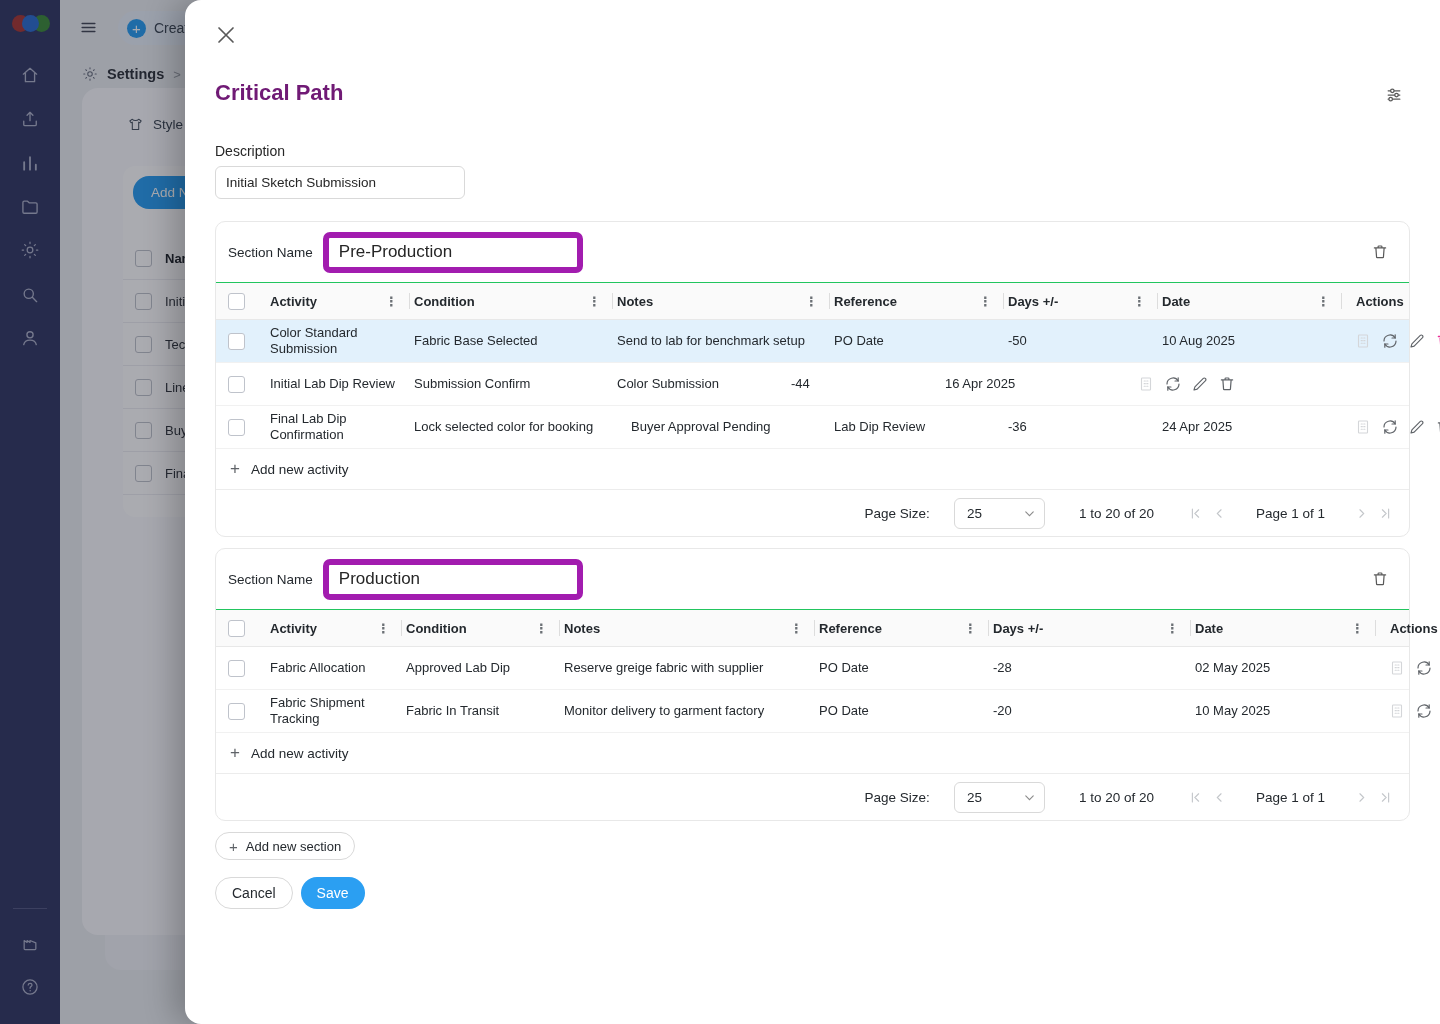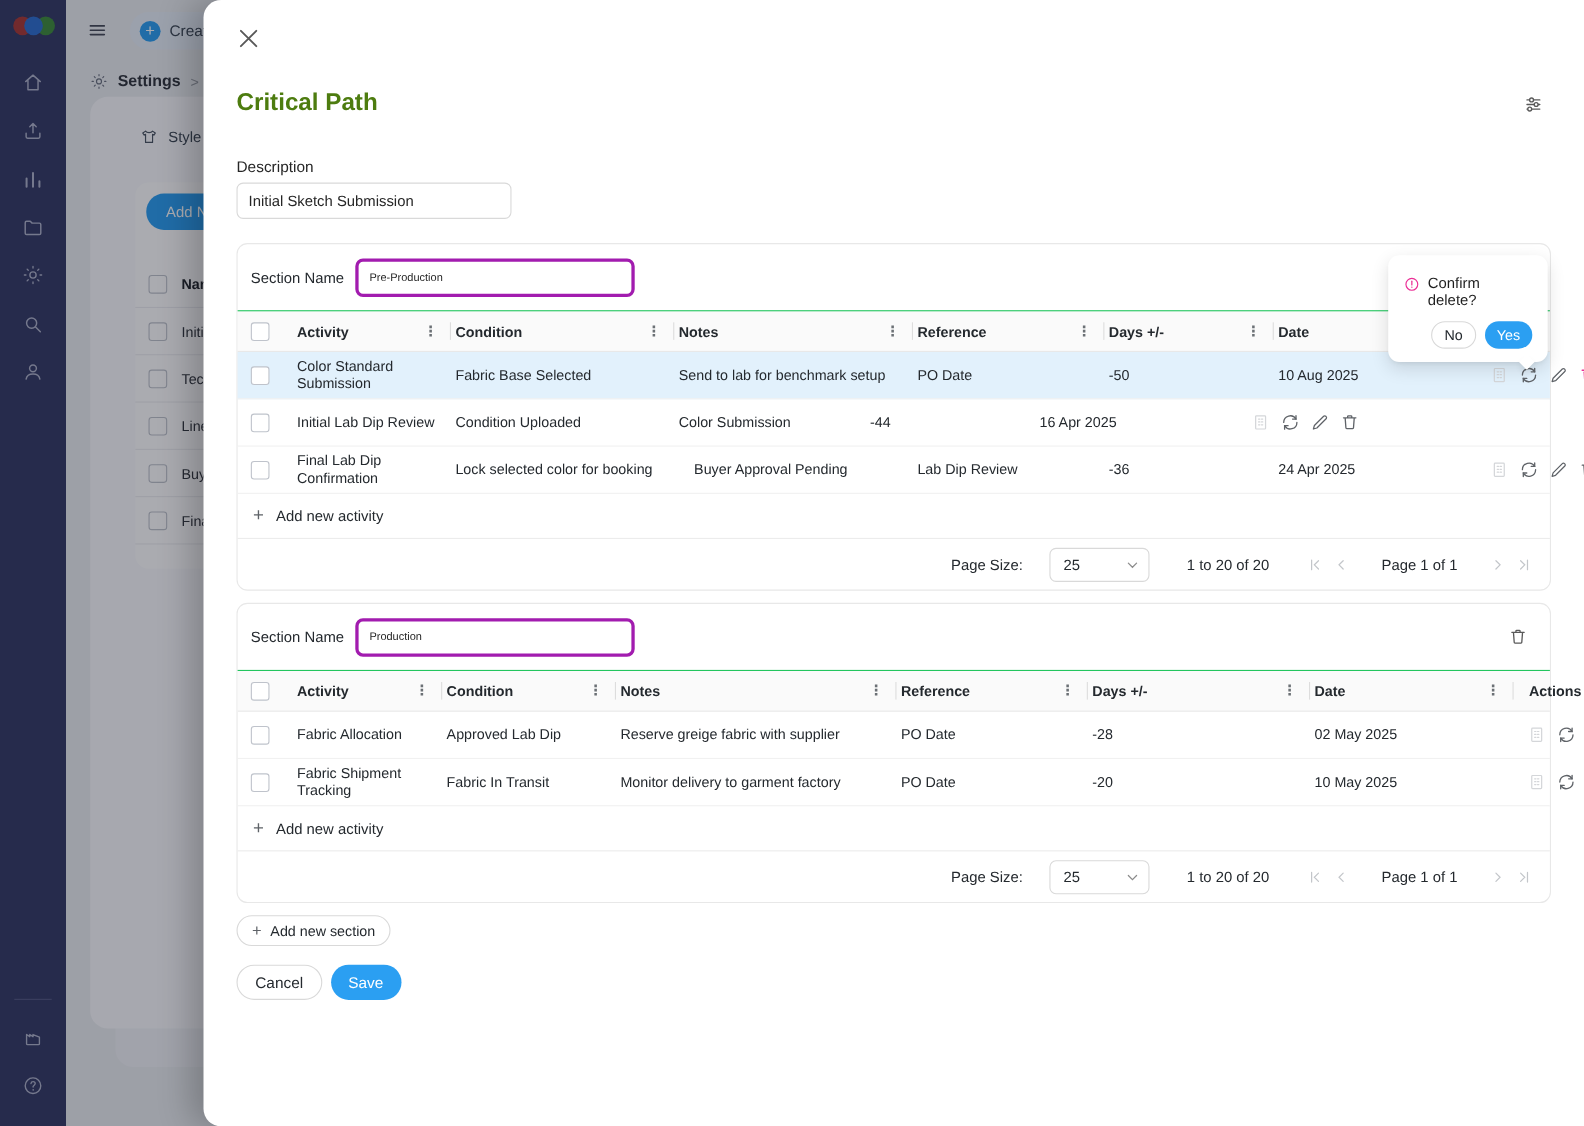--- a/index.html
+++ b/index.html
@@ -46,34 +46,34 @@
 
   
   .overlay{position:absolute;inset:0;background:rgba(12,14,28,0.35);z-index:50;}
 
   
   .drawer{position:absolute;left:185px;top:0;width:1255px;height:1024px;background:#fff;
           border-radius:16px 0 0 16px;z-index:100;box-shadow:-12px 0 30px rgba(0,0,0,.22);}
   .close-btn{position:absolute;left:29px;top:23px;width:24px;height:24px;background:none;border:none;
              padding:0;cursor:pointer;color:#595959;}
   .close-btn svg{width:24px;height:24px}
-  .drawer-title{position:absolute;left:30px;top:80px;margin:0;font-size:22px;font-weight:bold;color:#4d7c0f;}
+  .drawer-title{position:absolute;left:30px;top:80px;margin:0;font-size:22px;font-weight:bold;color:#701a75;}
   .sliders{position:absolute;right:36px;top:85px;width:20px;height:20px;color:#595959;}
   .sliders svg{width:20px;height:20px}
   .desc-label{position:absolute;left:30px;top:143px;font-size:14px;color:#262626;}
   .desc-input{position:absolute;left:30px;top:166px;width:228px;height:31px;border:1px solid #d9d9d9;
               border-radius:6px;padding:0 10px;font-size:13.5px;color:#262626;font-family:inherit;outline:none;}
 
   .sec{position:absolute;left:30px;width:1193px;border:1px solid #e8e8e8;border-radius:10px;background:#fff;}
   .sec1{top:221px;}
   .sec2{top:548px;}
   .sec-head{height:60px;display:flex;align-items:center;padding:0 20px 0 12px;gap:10px;position:relative;}
   .sn-label{font-size:13.5px;color:#24292e;}
-  .sn-input{width:228px;height:29px;border:3px solid #a21caf;border-radius:7px;padding:0 10px;
-            font-size:10px;color:#262626;font-family:inherit;outline:none;}
+  .sn-input{width:228px;height:29px;border:6px solid #a21caf;border-radius:7px;padding:0 10px;
+            font-size:17px;color:#262626;font-family:inherit;outline:none;}
   .sec-trash{margin-left:auto;width:18px;height:18px;color:#595959;}
   .sec-trash svg{width:18px;height:18px}
 
   .thead{height:36px;display:flex;align-items:stretch;background:#fafafa;
          border-top:1px solid #22c55e;border-bottom:1px solid #e8e8e8;}
   .hc{display:flex;align-items:center;position:relative;padding:0 6px 0 4px;font-size:13px;
       font-weight:bold;color:#24292e;}
   .hc::after{content:"";position:absolute;right:0;top:10px;height:16px;width:1px;background:#ddd;}
   .hc.nosep::after{display:none;}
   .hc .dots{margin-left:auto;font-size:13px;color:#6b7075;padding-right:6px;cursor:pointer;}
@@ -351,21 +351,21 @@
               </svg>
             </span>
         </div>
       </div>
 
       <div class="trow">
         <div class="tc w-cb">
             <span class="cb"></span>
           </div>
         <div class="tc w-act">Initial Lab Dip Review</div>
-        <div class="tc w-cond">Condition Uploaded</div>
+        <div class="tc w-cond">Submission Confirm</div>
         <div class="tc w-ref">Color Submission</div>
         <div class="tc w-days">-44</div>
         <div class="tc w-date">16 Apr 2025</div>
         <div class="tc w-actions acticons">
           <span class="aicon muted">
               <svg viewBox="0 0 24 24" fill="none" stroke="currentColor" stroke-width="1.5" stroke-linecap="round">
                 <rect x="6" y="4" width="12" height="16" rx="1"></rect>
                 <path d="M9.5 8h1.6M13 8h1.6M9.5 11.5h1.6M13 11.5h1.6M9.5 15h1.6M13 15h1.6"></path>
               </svg>
             </span>
@@ -602,31 +602,14 @@
     <button class="addsec">
       <span class="plusglyph">+</span>
       <span>Add new section</span>
     </button>
     <div class="footer">
       <button class="btn btn-cancel">Cancel</button>
       <button class="btn btn-save">Save</button>
     </div>
   </div>
 
-  <div class="popconfirm">
-    <div class="pc-row">
-      <span class="warn-icon">
-        <svg viewBox="0 0 24 24">
-            <circle cx="12" cy="12" r="8.6" fill="none" stroke="#EB2F96" stroke-width="1.7"></circle>
-            <path d="M12 7.4v5.4" stroke="#EB2F96" stroke-width="1.8" stroke-linecap="round"></path>
-            <circle cx="12" cy="16.1" r="1" fill="#EB2F96"></circle>
-          </svg>
-        </span>
-      <span class="pc-q">Confirm delete?</span>
-    </div>
-    <div class="pc-btns">
-      <button class="pc-btn pc-no">No</button>
-      <button class="pc-btn pc-yes">Yes</button>
-    </div>
-    <div class="pc-caret"></div>
-  </div>
 
 </div>
 
 </body></html>

